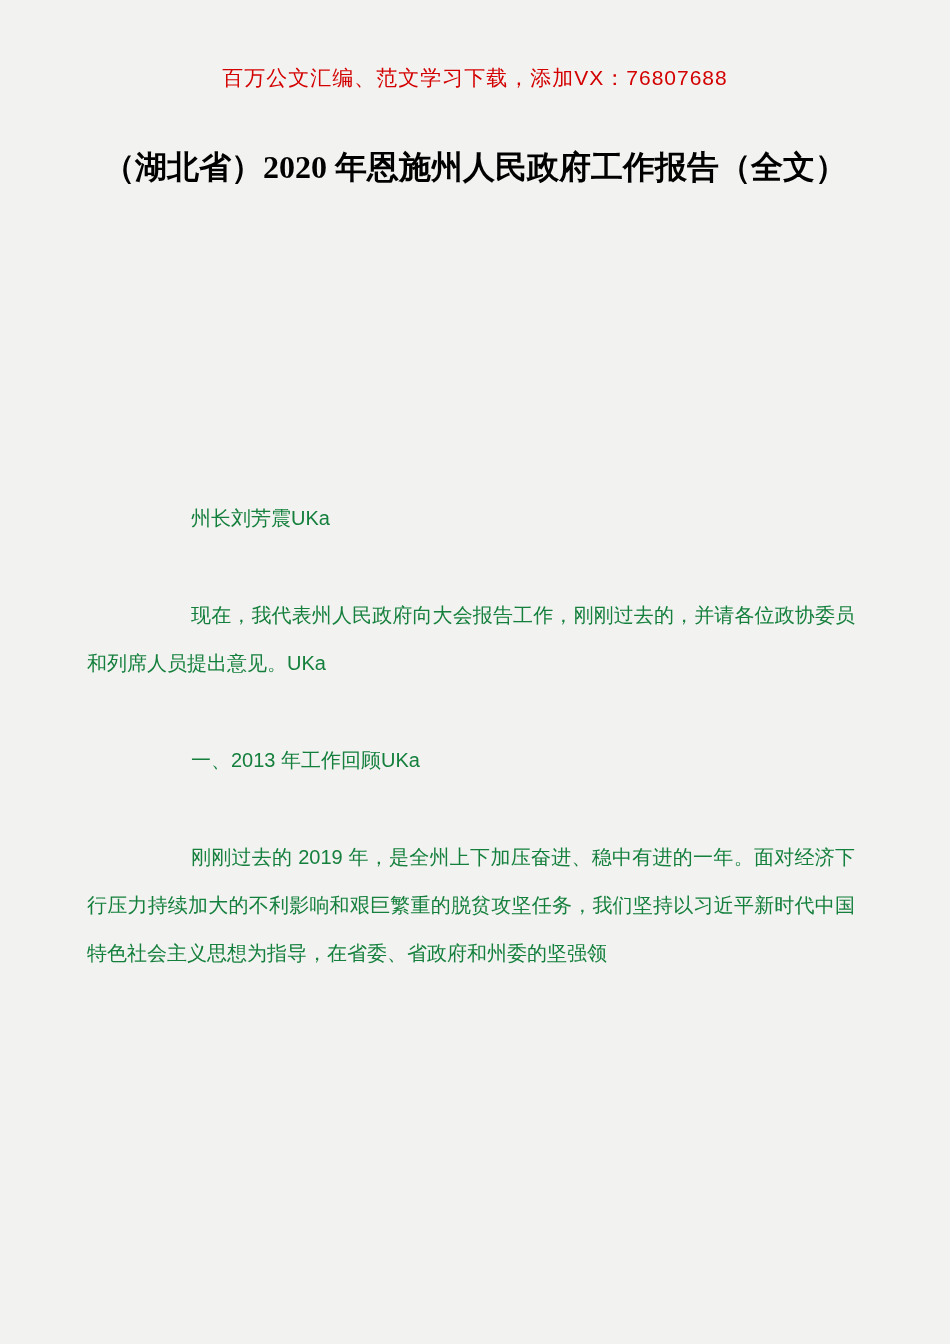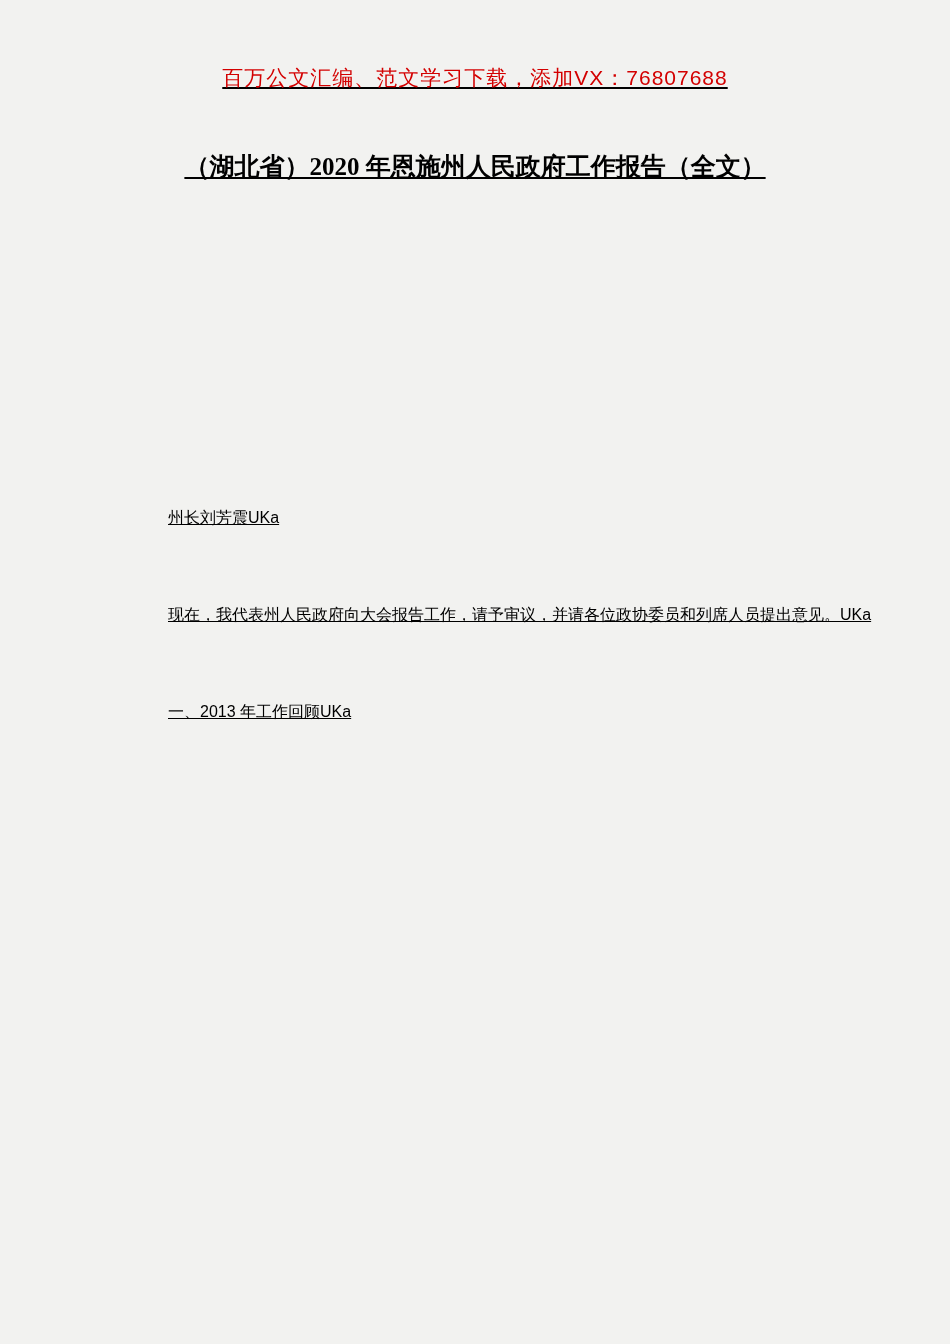--- a/index.html
+++ b/index.html
@@ -11,71 +11,71 @@
     height: 1344px;
     overflow: hidden;
     background: #f2f2f0;
     color: #000000;
     font-family: "Liberation Sans", sans-serif;
   }
   .page {
     width: 950px;
     height: 1181px;
     box-sizing: border-box;
-    padding: 0 64px;
-    text-decoration: underline;
+    padding: 0 87px;
   }
   .promo-banner {
     margin: 0 -60px;
     padding-top: 64px;
     text-align: center;
     color: #d30000;
     font-size: 21px;
     font-family: "Liberation Sans", sans-serif;
     letter-spacing: 1px;
   }
   .doc-title {
     margin: 46px 0 0 0;
     text-align: center;
     font-family: "Liberation Serif", serif;
     font-weight: bold;
-    font-size: 25px;
+    font-size: 32px;
     line-height: 58px;
     color: #000000;
   }
   .doc-body {
     margin-top: 298px;
   }
   .doc-body p {
     margin: 0 8px 49px 0;
-    font-size: 16px;
+    font-size: 20px;
     line-height: 48px;
     text-indent: 104px;
     text-align: justify;
-    color: #000000;
+    color: #15803d;
     font-family: "Liberation Sans", sans-serif;
   }
   .doc-body p.section-heading {
     font-family: "Liberation Sans", sans-serif;
   }
 </style>
 </head>
 <body>
 
 <div class="page">
 
   <div class="promo-banner">百万公文汇编、范文学习下载，添加VX：76807688</div>
 
   <h1 class="doc-title">（湖北省）2020 年恩施州人民政府工作报告（全文）</h1>
 
   <div class="doc-body">
 
     <p>州长刘芳震UKa</p>
 
 
-    <p>现在，我代表州人民政府向大会报告工作，请予审议，并请各位政协委员和列席人员提出意见。UKa</p>
+    <p>现在，我代表州人民政府向大会报告工作，刚刚过去的，并请各位政协委员和列席人员提出意见。UKa</p>
 
     <p class="section-heading">一、2013 年工作回顾UKa</p>
 
+    <p>刚刚过去的 2019 年，是全州上下加压奋进、稳中有进的一年。面对经济下行压力持续加大的不利影响和艰巨繁重的脱贫攻坚任务，我们坚持以习近平新时代中国特色社会主义思想为指导，在省委、省政府和州委的坚强领</p>
 
   </div>
 
 </div>
 
 </body></html>

